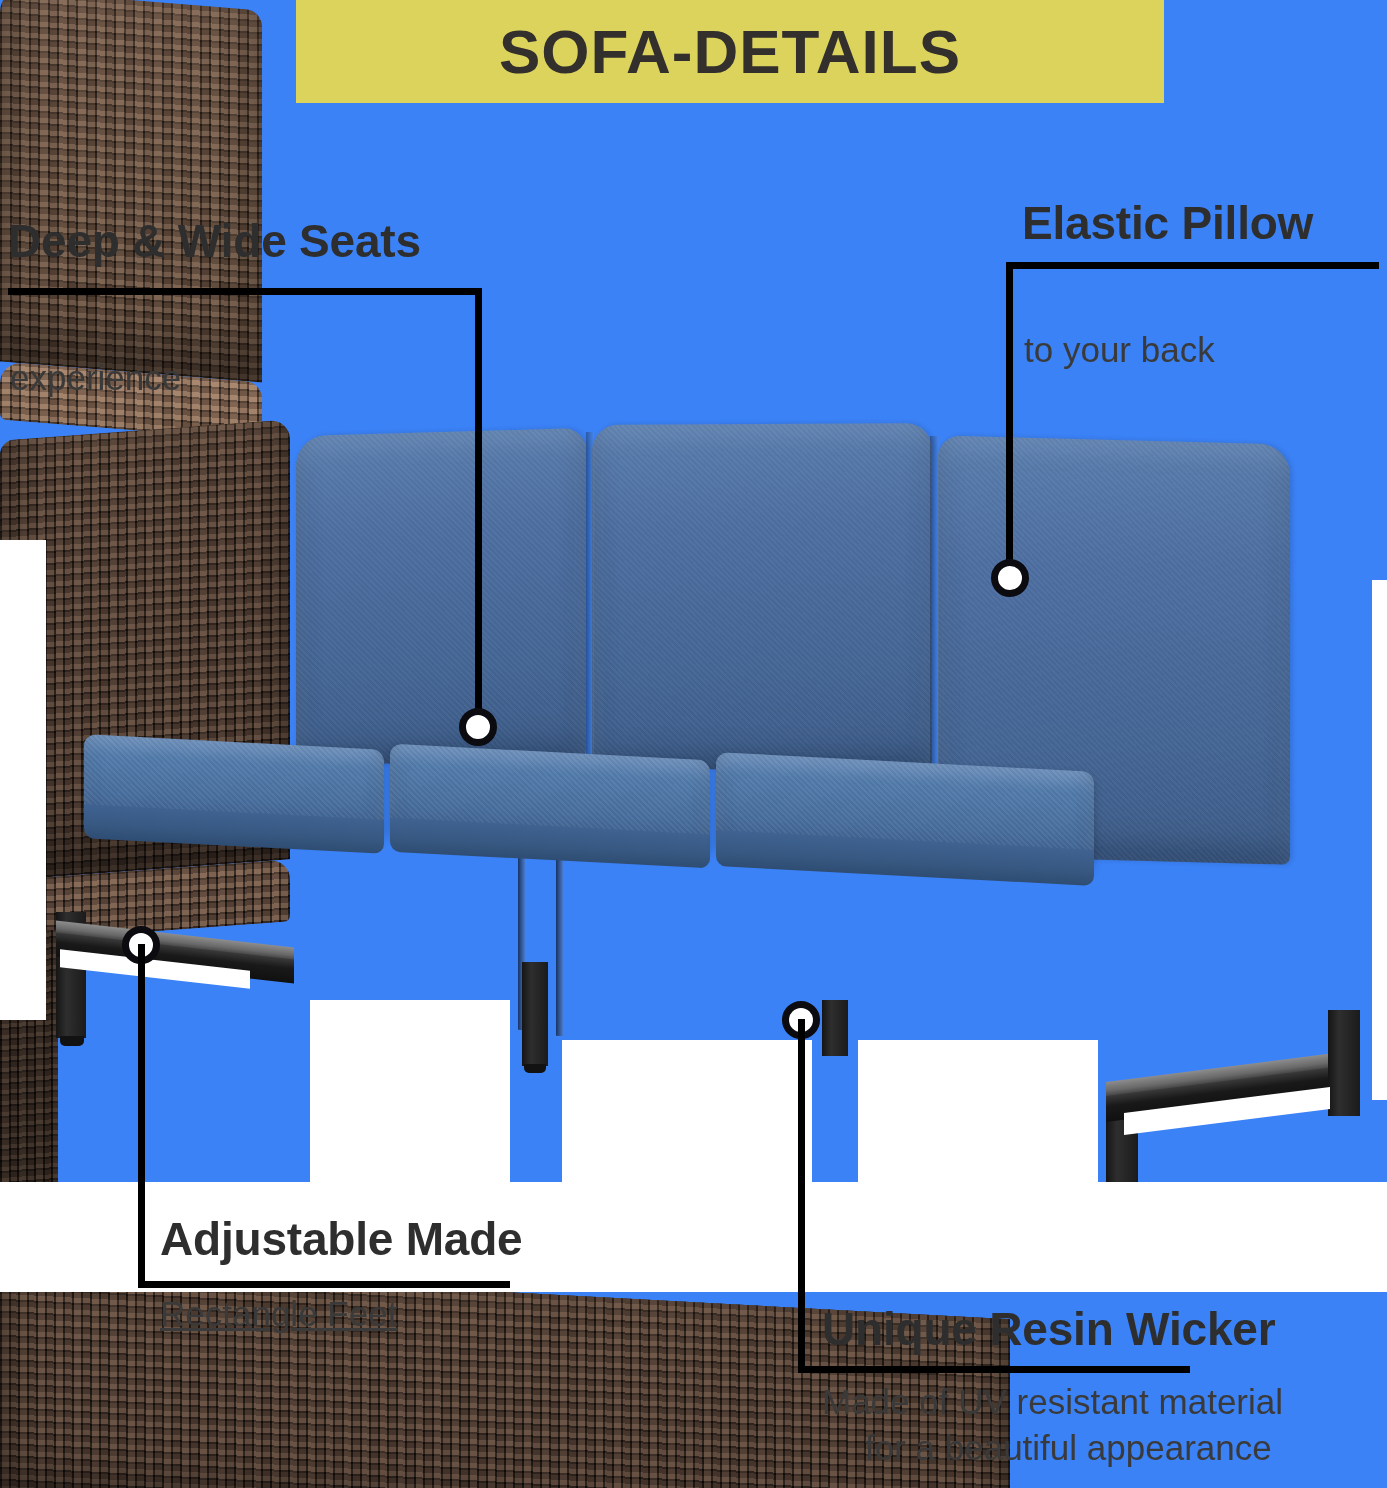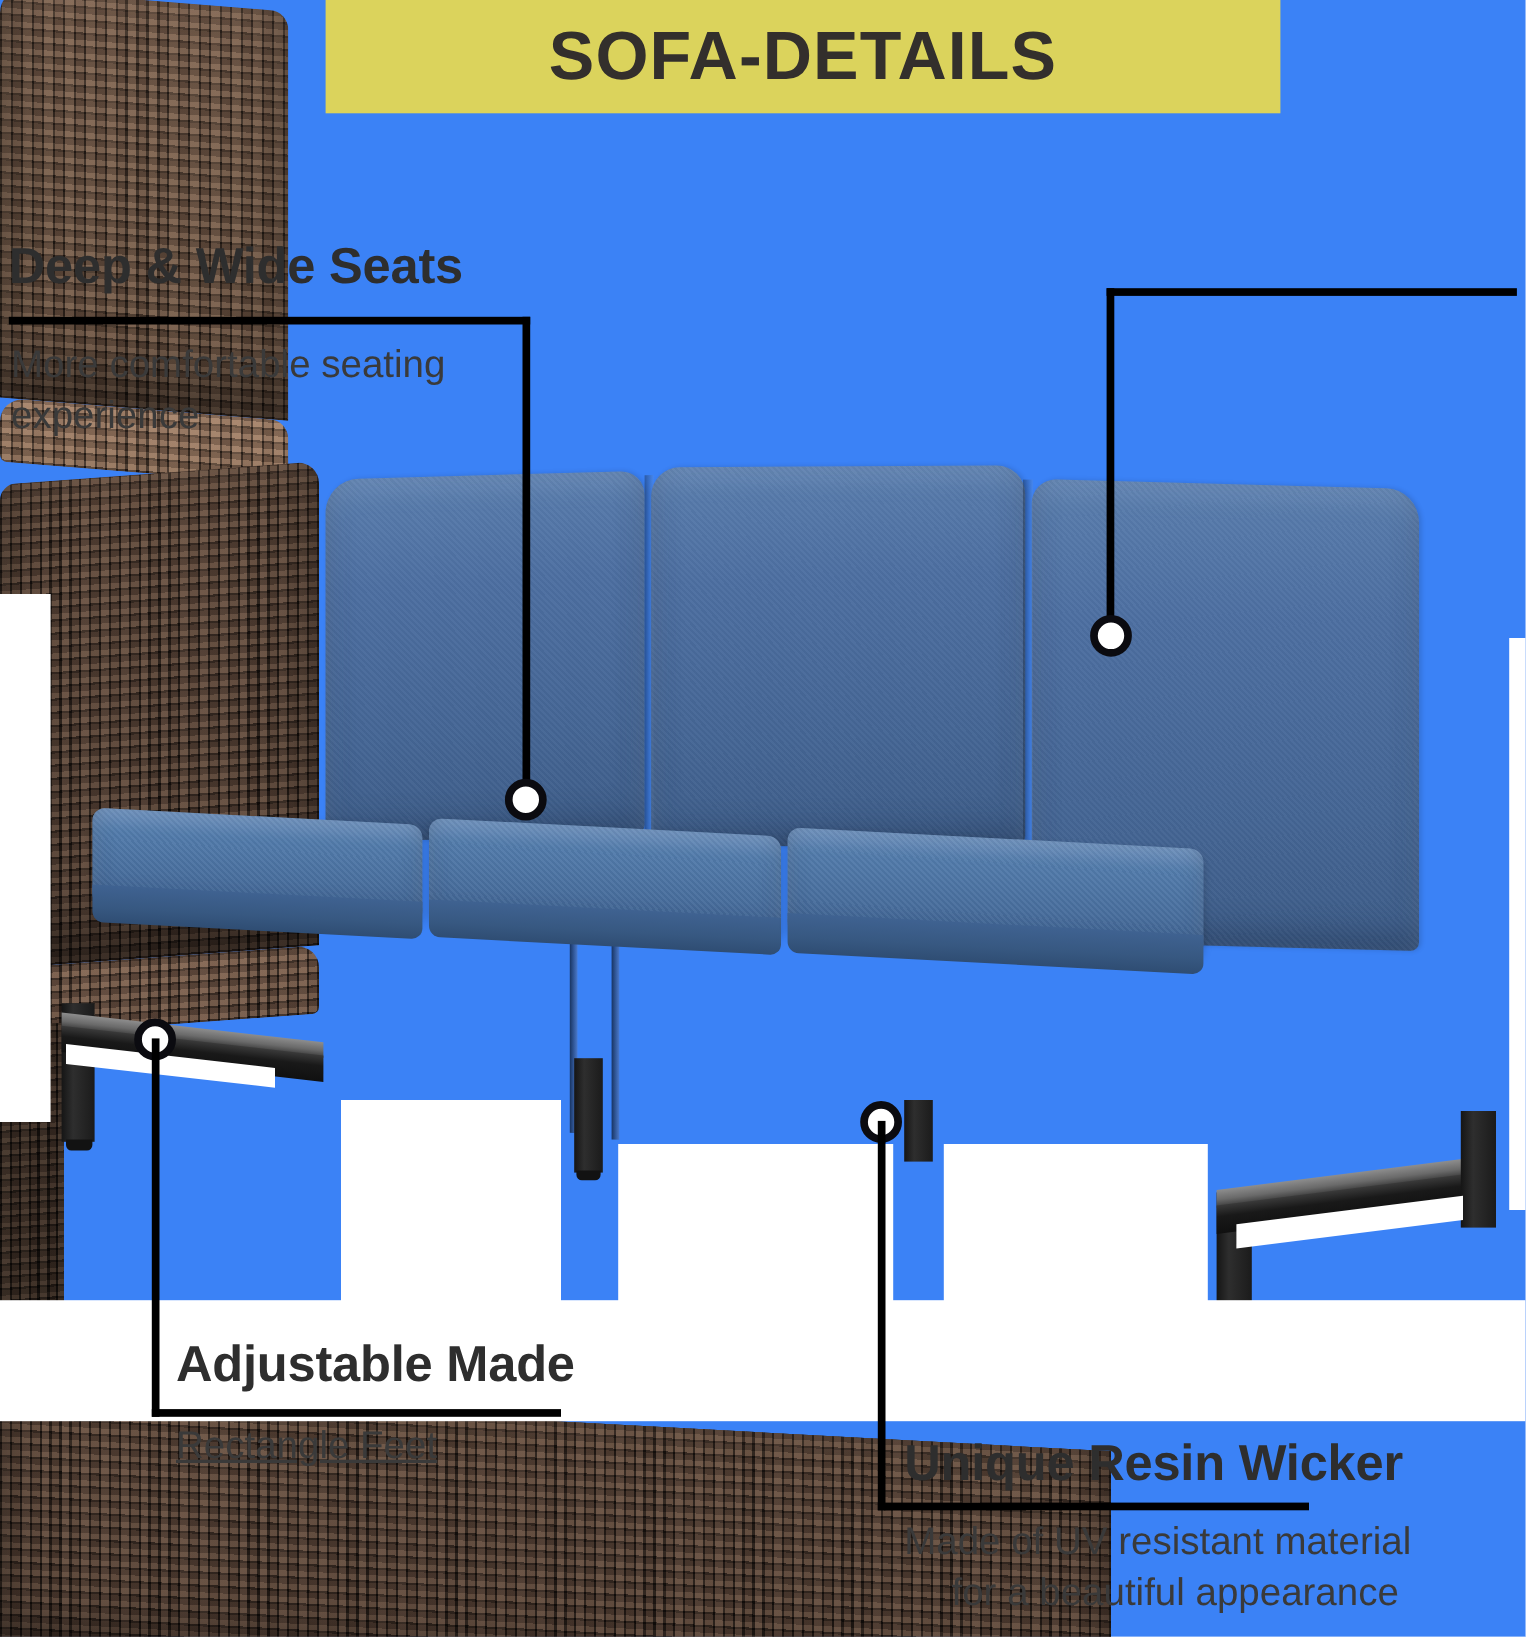--- a/index.html
+++ b/index.html
@@ -284,29 +284,30 @@
     <div class="mask" style="left:310px; top:1000px; width:200px; height:184px;"></div>
     <div class="mask" style="left:562px; top:1040px; width:250px; height:150px;"></div>
     <div class="mask" style="left:858px; top:1040px; width:240px; height:150px;"></div>
   </div>
 
   <div class="callout-title" style="left:8px; top:214px;">Deep &amp; Wide Seats</div>
 
   <div class="rule-h" style="left:8px; top:288px; width:474px;"></div>
   <div class="rule-v" style="left:475px; top:288px; height:448px;"></div>
 
-  <div class="callout-body" style="left:10px; top:310px;">More comfortable seating</div>
   <div class="callout-body" style="left:10px; top:356px;">experience</div>
 
   <div class="marker" style="left:459px; top:708px;"></div>
 
+  <div class="callout-title" style="left:1022px; top:196px;">Elastic Pillow</div>
 
   <div class="rule-h" style="left:1006px; top:262px; width:373px;"></div>
   <div class="rule-v" style="left:1006px; top:262px; height:320px;"></div>
 
+  <div class="callout-body" style="left:1024px; top:328px;">to your back</div>
 
   <div class="marker" style="left:991px; top:559px;"></div>
 
   <div class="marker" style="left:122px; top:926px;"></div>
 
   <div class="rule-v" style="left:138px; top:944px; height:344px;"></div>
   <div class="rule-h" style="left:138px; top:1281px; width:372px;"></div>
 
   <div class="callout-title" style="left:160px; top:1212px;">Adjustable Made</div>
 

